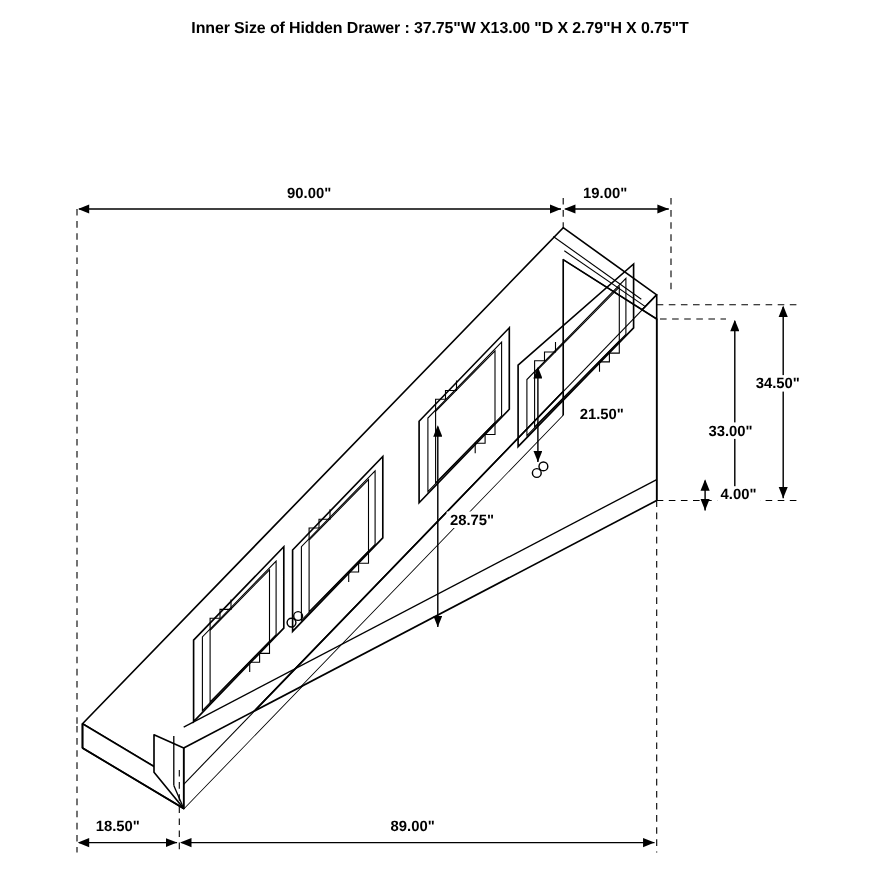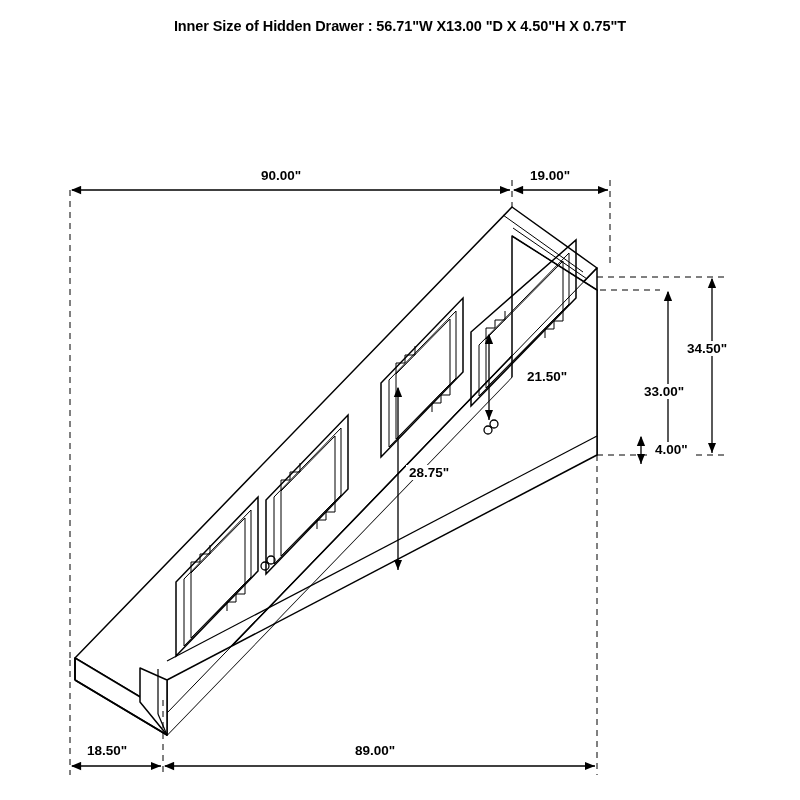--- a/index.html
+++ b/index.html
@@ -46,21 +46,21 @@
   .dimlabel.boxed {
     background: #ffffff;
     padding: 0 3px;
   }
 </style>
 </head>
 <body>
 
 <div id="stage">
 
-  <div class="title">Inner Size of Hidden Drawer : 56.71"W X13.00 "D X 4.50"H X 0.75"T</div>
+  <div class="title">Inner Size of Hidden Drawer : 37.75"W X13.00 "D X 2.79"H X 0.75"T</div>
 
   <svg class="diagram" viewBox="0 0 800 800">
     <defs>
       <marker id="arrHead" markerWidth="9" markerHeight="9" refX="8" refY="3.2" orient="auto" markerUnits="strokeWidth">
         <path d="M0,0 L8,3.2 L0,6.4 z" fill="#000"></path>
       </marker>
       <marker id="arrTail" markerWidth="9" markerHeight="9" refX="1" refY="3.2" orient="auto" markerUnits="strokeWidth">
         <path d="M8,0 L0,3.2 L8,6.4 z" fill="#000"></path>
       </marker>
     </defs>

